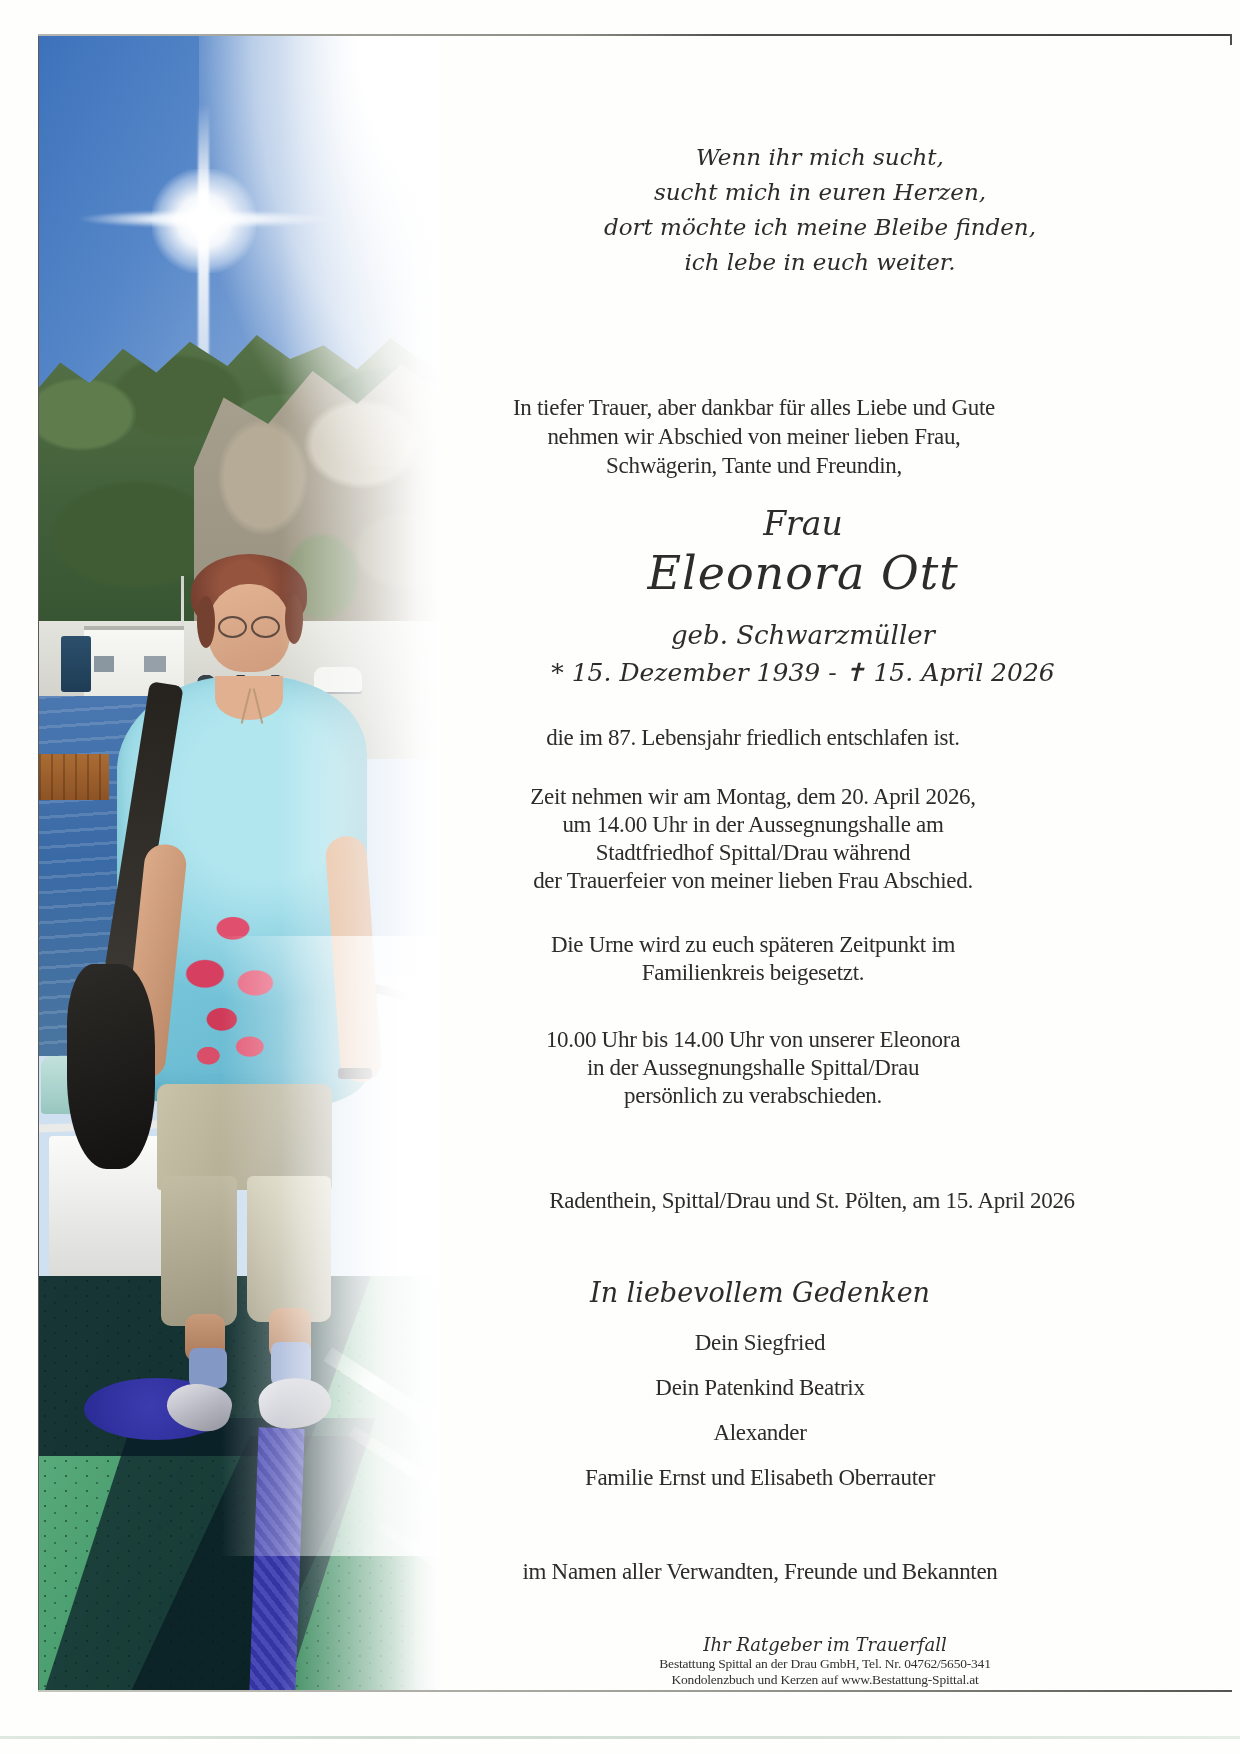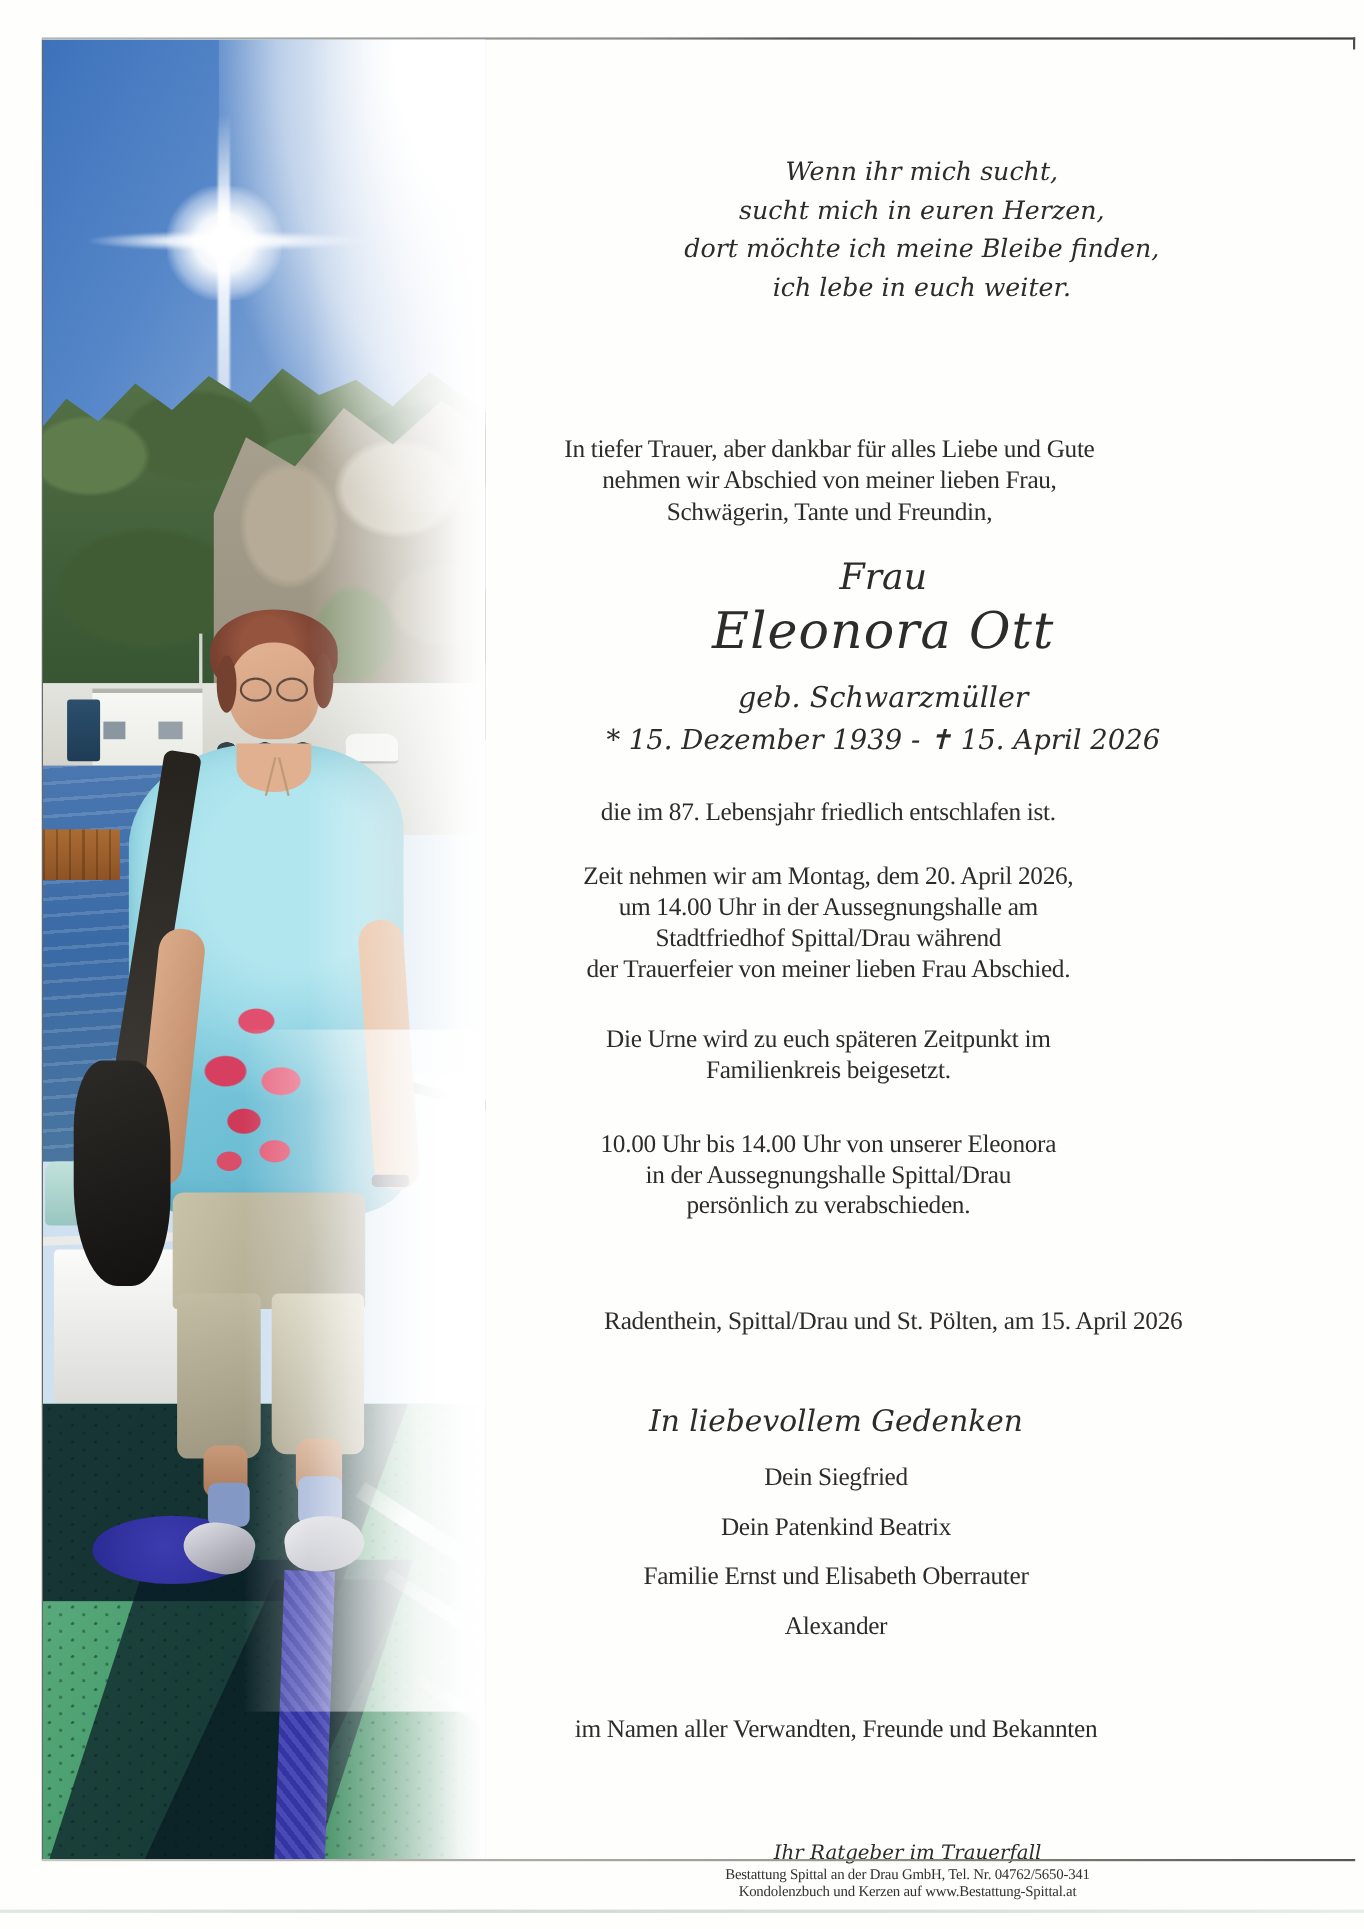--- a/index.html
+++ b/index.html
@@ -145,36 +145,36 @@
   .w-shoe-r{left:220px;top:1342px;width:72px;height:50px;transform:rotate(-8deg);border-radius:40% 55% 45% 45%;
     background:linear-gradient(140deg,#ececf0 0%,#bfc0ca 50%,#94959e 100%);}
   
   .ph-fade-right{left:0;top:0;width:402px;height:1655px;
     background:linear-gradient(to right,rgba(255,255,255,0) 60%,rgba(255,255,255,.55) 80%,rgba(255,255,255,.93) 94%,#fff 100%);}
   .ph-fade-topright{left:160px;top:0;width:242px;height:430px;
     background:radial-gradient(ellipse at 100% 0%,#fff 0 24%,rgba(255,255,255,.6) 55%,rgba(255,255,255,0) 76%);}
   .ph-fade-midright{left:182px;top:900px;width:220px;height:620px;
     background:linear-gradient(to right,rgba(255,255,255,0),rgba(255,255,255,.8) 72%);}
   
-  .poem{left:533px;top:140px;width:610px;font-size:23px;line-height:35px;}
+  .poem{left:515px;top:140px;width:610px;font-size:23px;line-height:35px;}
   .intro{left:418px;top:393px;width:672px;line-height:29px;}
   .salutation{left:468px;top:504px;width:670px;font-size:33px;}
   .deceased-name{left:468px;top:546px;width:670px;font-size:46px;letter-spacing:1px;}
   .maiden{left:468px;top:620px;width:670px;font-size:26px;}
   .dates{left:468px;top:658px;width:670px;font-size:25px;}
   .age-line{left:418px;top:724px;width:670px;}
   .ceremony{left:418px;top:783px;width:670px;}
   .urn{left:418px;top:931px;width:670px;}
   .farewell{left:418px;top:1026px;width:670px;}
   .dateline{left:477px;top:1187px;width:670px;}
   .remember-head{left:425px;top:1277px;width:670px;font-size:27px;}
   .names{left:425px;top:1331px;width:670px;}
   .names .name-line{line-height:24px;margin-bottom:21px;}
   .closing{left:425px;top:1558px;width:670px;}
-  .footer{left:480px;top:1634px;width:690px;margin-top:40px;}
+  .footer{left:480px;top:1634px;width:690px;}
   .footer-tagline{font-size:18px;line-height:22px;}
   .footer-small{font-size:13.5px;line-height:15.5px;letter-spacing:-0.2px;color:#33312e;}
 </style>
 </head>
 <body>
 
 <div class="page">
 
   <div class="rule rule-top"></div>
   <div class="rule-top-tick"></div>
@@ -281,22 +281,22 @@
     <div>persönlich zu verabschieden.</div>
   </div>
 
   <div class="blk dateline body-text">Radenthein, Spittal/Drau und St. Pölten, am 15. April 2026</div>
 
   <div class="blk remember-head script">In liebevollem Gedenken</div>
 
   <div class="blk names body-text">
     <div class="name-line">Dein Siegfried</div>
     <div class="name-line">Dein Patenkind Beatrix</div>
+    <div class="name-line">Alexander</div>
     <div class="name-line">Familie Ernst und Elisabeth Oberrauter</div>
-    <div class="name-line">Alexander</div>
   </div>
 
   <div class="blk closing body-text">im Namen aller Verwandten, Freunde und Bekannten</div>
 
   <div class="blk footer">
     <div class="footer-tagline script">Ihr Ratgeber im Trauerfall</div>
     <div class="footer-small">Bestattung Spittal an der Drau GmbH, Tel. Nr. 04762/5650-341</div>
     <div class="footer-small">Kondolenzbuch und Kerzen auf www.Bestattung-Spittal.at</div>
   </div>
 

